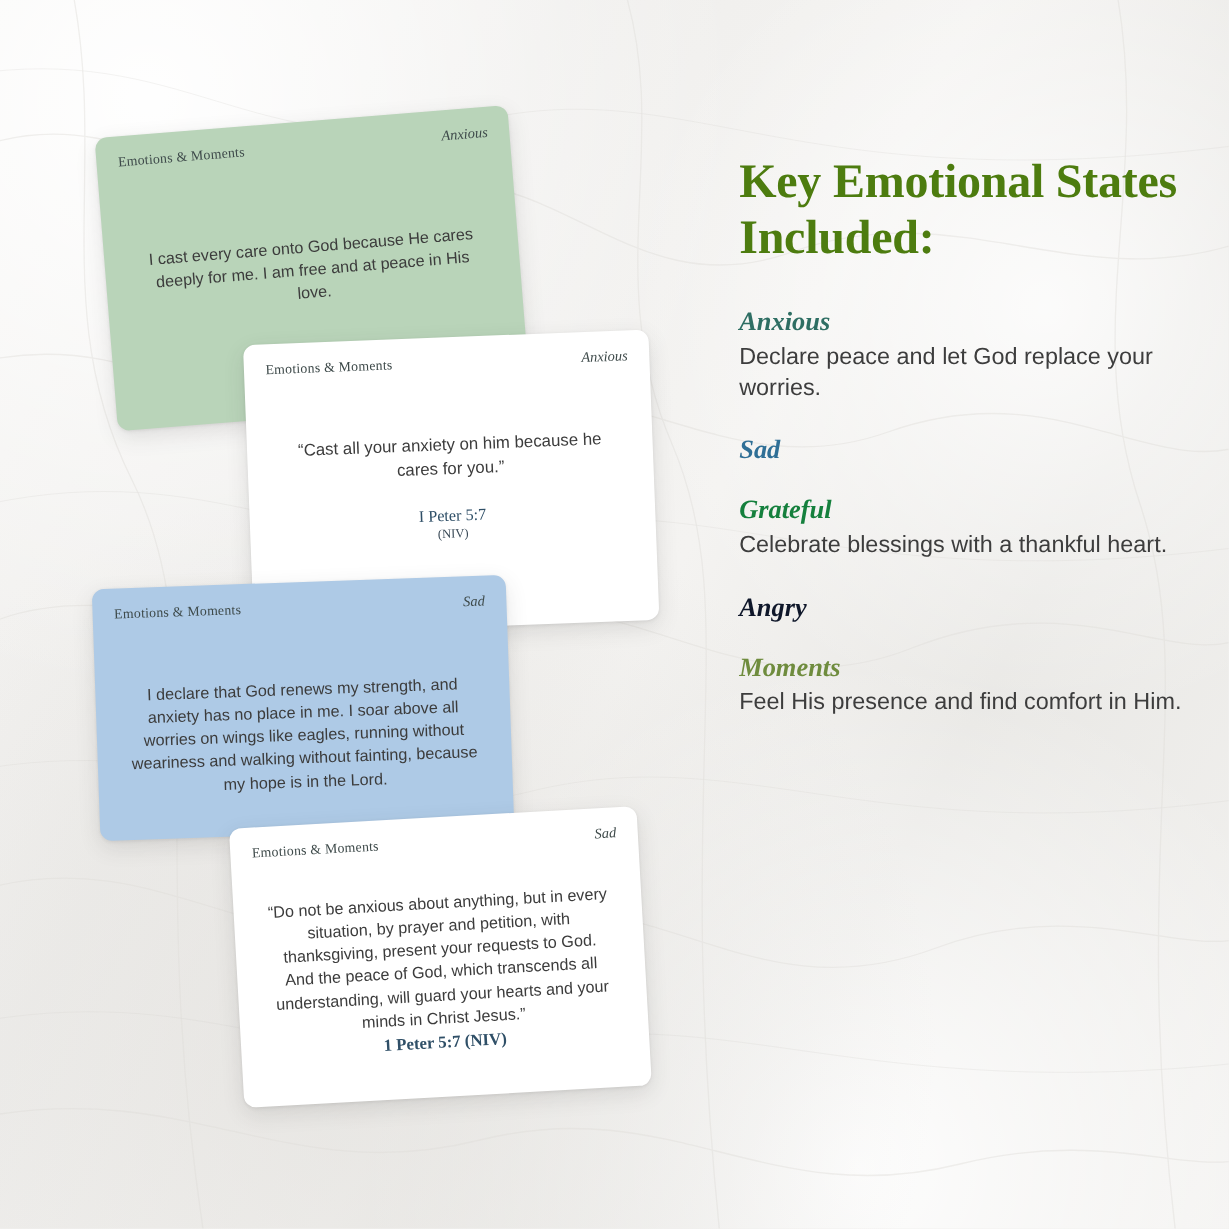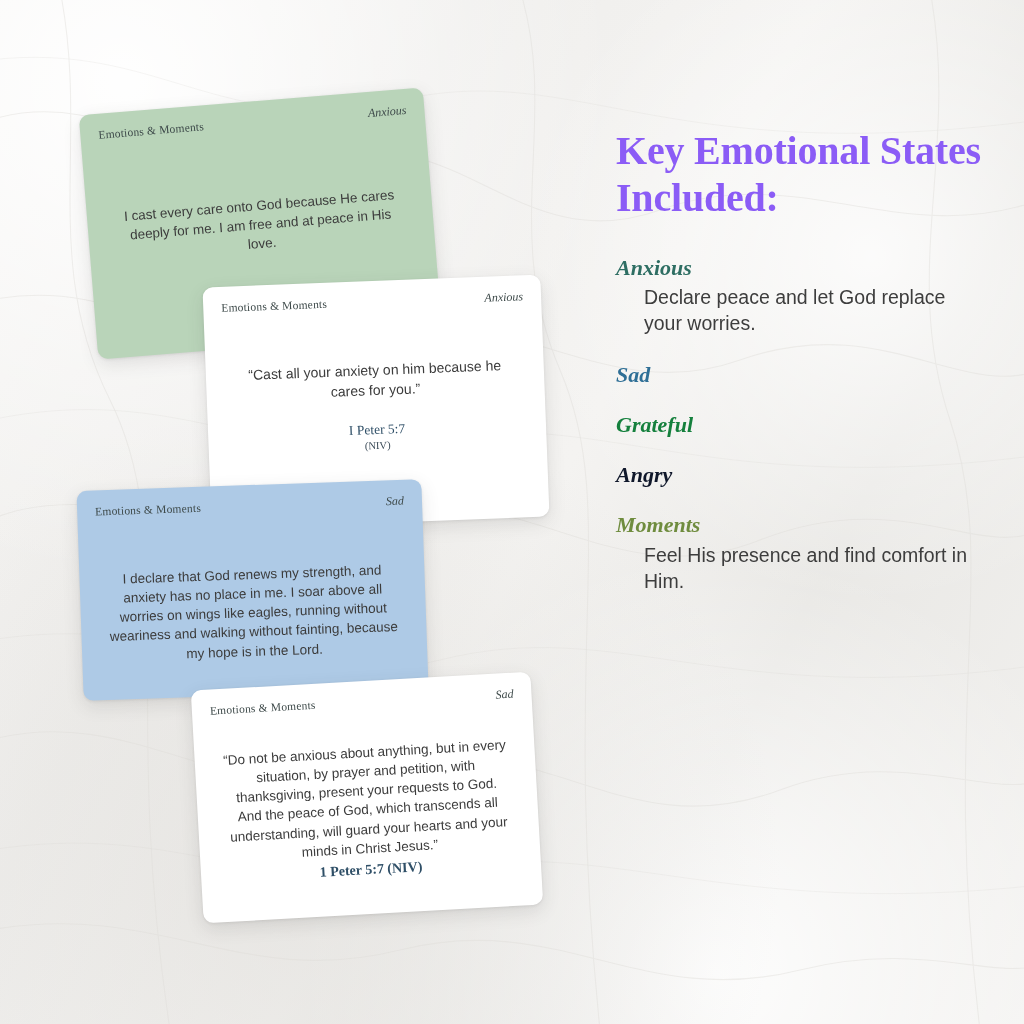--- a/index.html
+++ b/index.html
@@ -159,21 +159,21 @@
   
   .right {
     position: absolute;
     left: 616px;
     top: 128px;
     width: 370px;
   }
   .headline {
     font-family: "Liberation Serif", serif;
     font-weight: bold;
-    color: #8b5cf6;
+    color: #4d7c0f;
     font-size: 40px;
     line-height: 1.17;
     letter-spacing: -0.2px;
     margin: 0 0 34px 0;
   }
   .state {
     margin-bottom: 26px;
   }
   .state-name {
     font-family: "Liberation Serif", serif;
@@ -181,21 +181,20 @@
     font-weight: bold;
     font-size: 22px;
     line-height: 1.1;
     margin-bottom: 4px;
   }
   .state-desc {
     font-family: "Liberation Sans", sans-serif;
     font-size: 19.5px;
     line-height: 1.36;
     color: #3d3d3d;
-    margin-left: 28px;
   }
 </style>
 </head>
 <body>
 
 <div class="bg">
   <svg class="bg-veins" width="1024" height="1024" viewBox="0 0 1024 1024" preserveAspectRatio="none">
     <g stroke="#dedcd8" stroke-width="1.1" fill="none" opacity="0.85">
       <path d="M-10,120 C120,80 200,200 330,160 C460,120 520,260 660,210 C800,160 900,250 1040,200"></path>
       <path d="M-10,300 C140,270 210,390 360,340 C510,290 600,410 740,360 C880,310 960,400 1040,370"></path>
@@ -263,20 +262,21 @@
     <div class="state-name" style="color:#2e6e63">Anxious</div>
     <div class="state-desc">Declare peace and let God replace your worries.</div>
   </div>
 
   <div class="state">
     <div class="state-name" style="color:#2f6f96">Sad</div>
   </div>
 
   <div class="state">
     <div class="state-name" style="color:#15803d">Grateful</div>
+    <div class="state-desc">Celebrate blessings with a thankful heart.</div>
   </div>
 
   <div class="state">
     <div class="state-name" style="color:#0f172a">Angry</div>
   </div>
 
   <div class="state">
     <div class="state-name" style="color:#6f8c3e">Moments</div>
     <div class="state-desc">Feel His presence and find comfort in Him.</div>
   </div>

